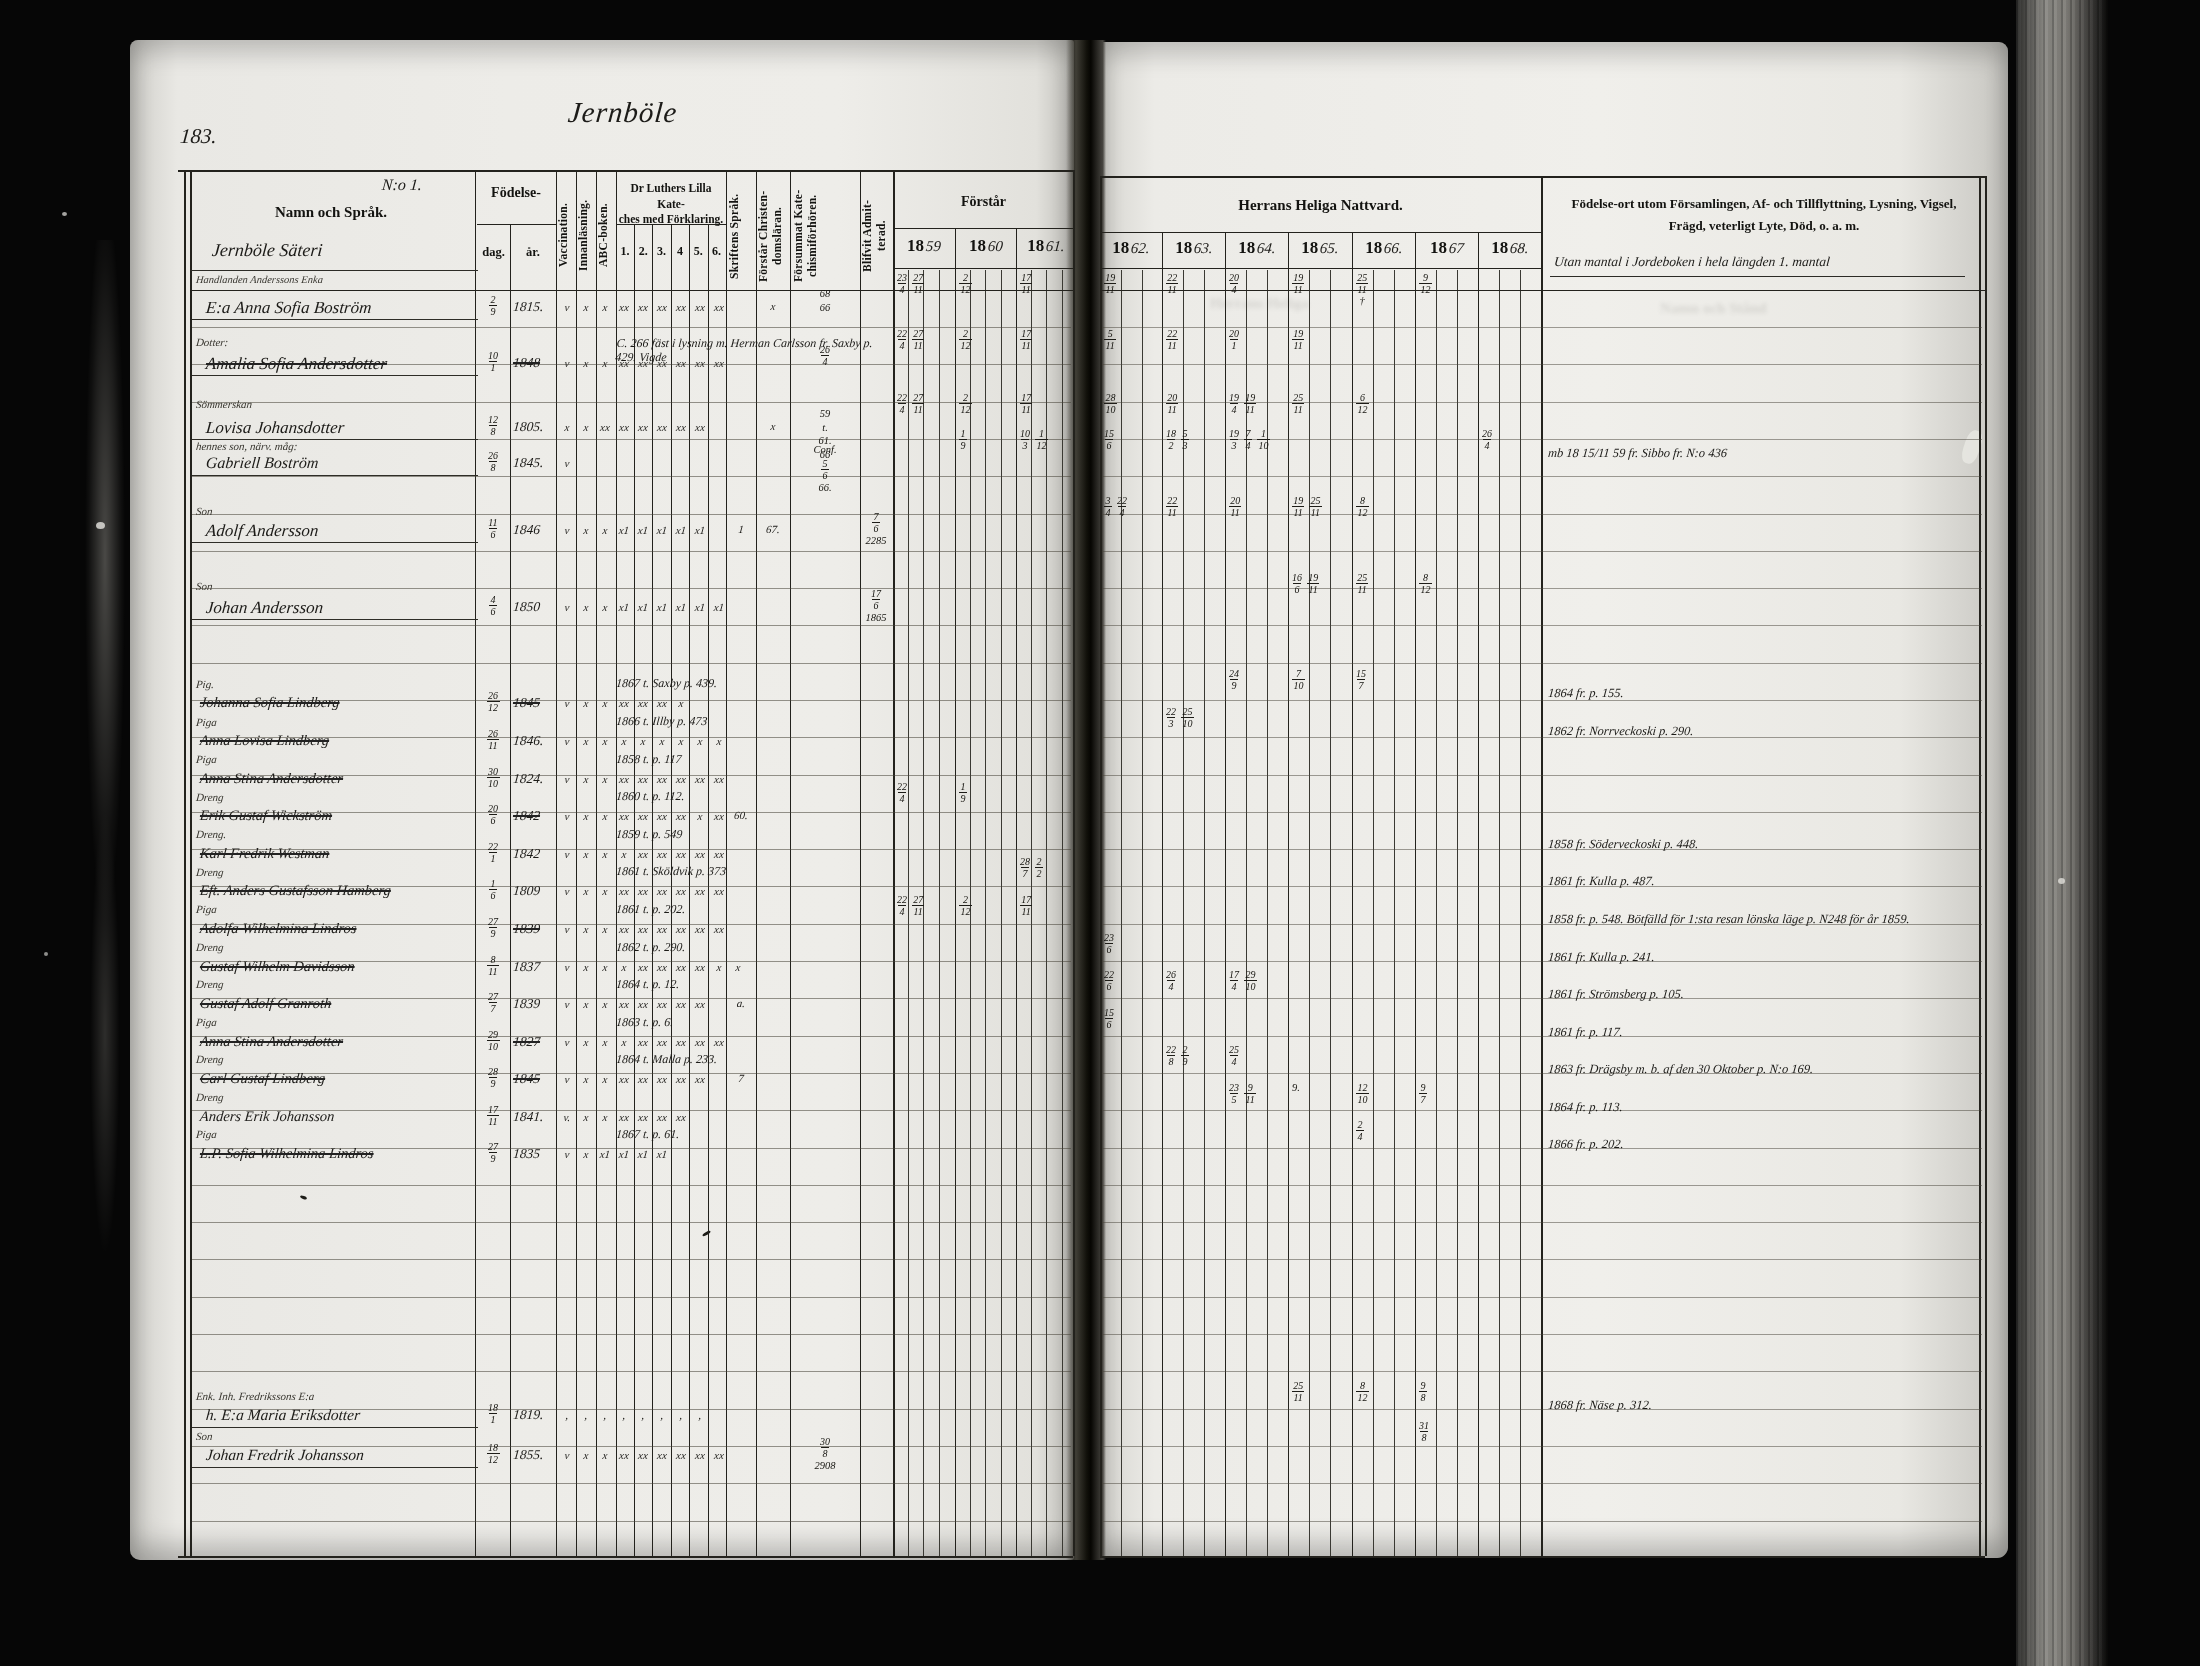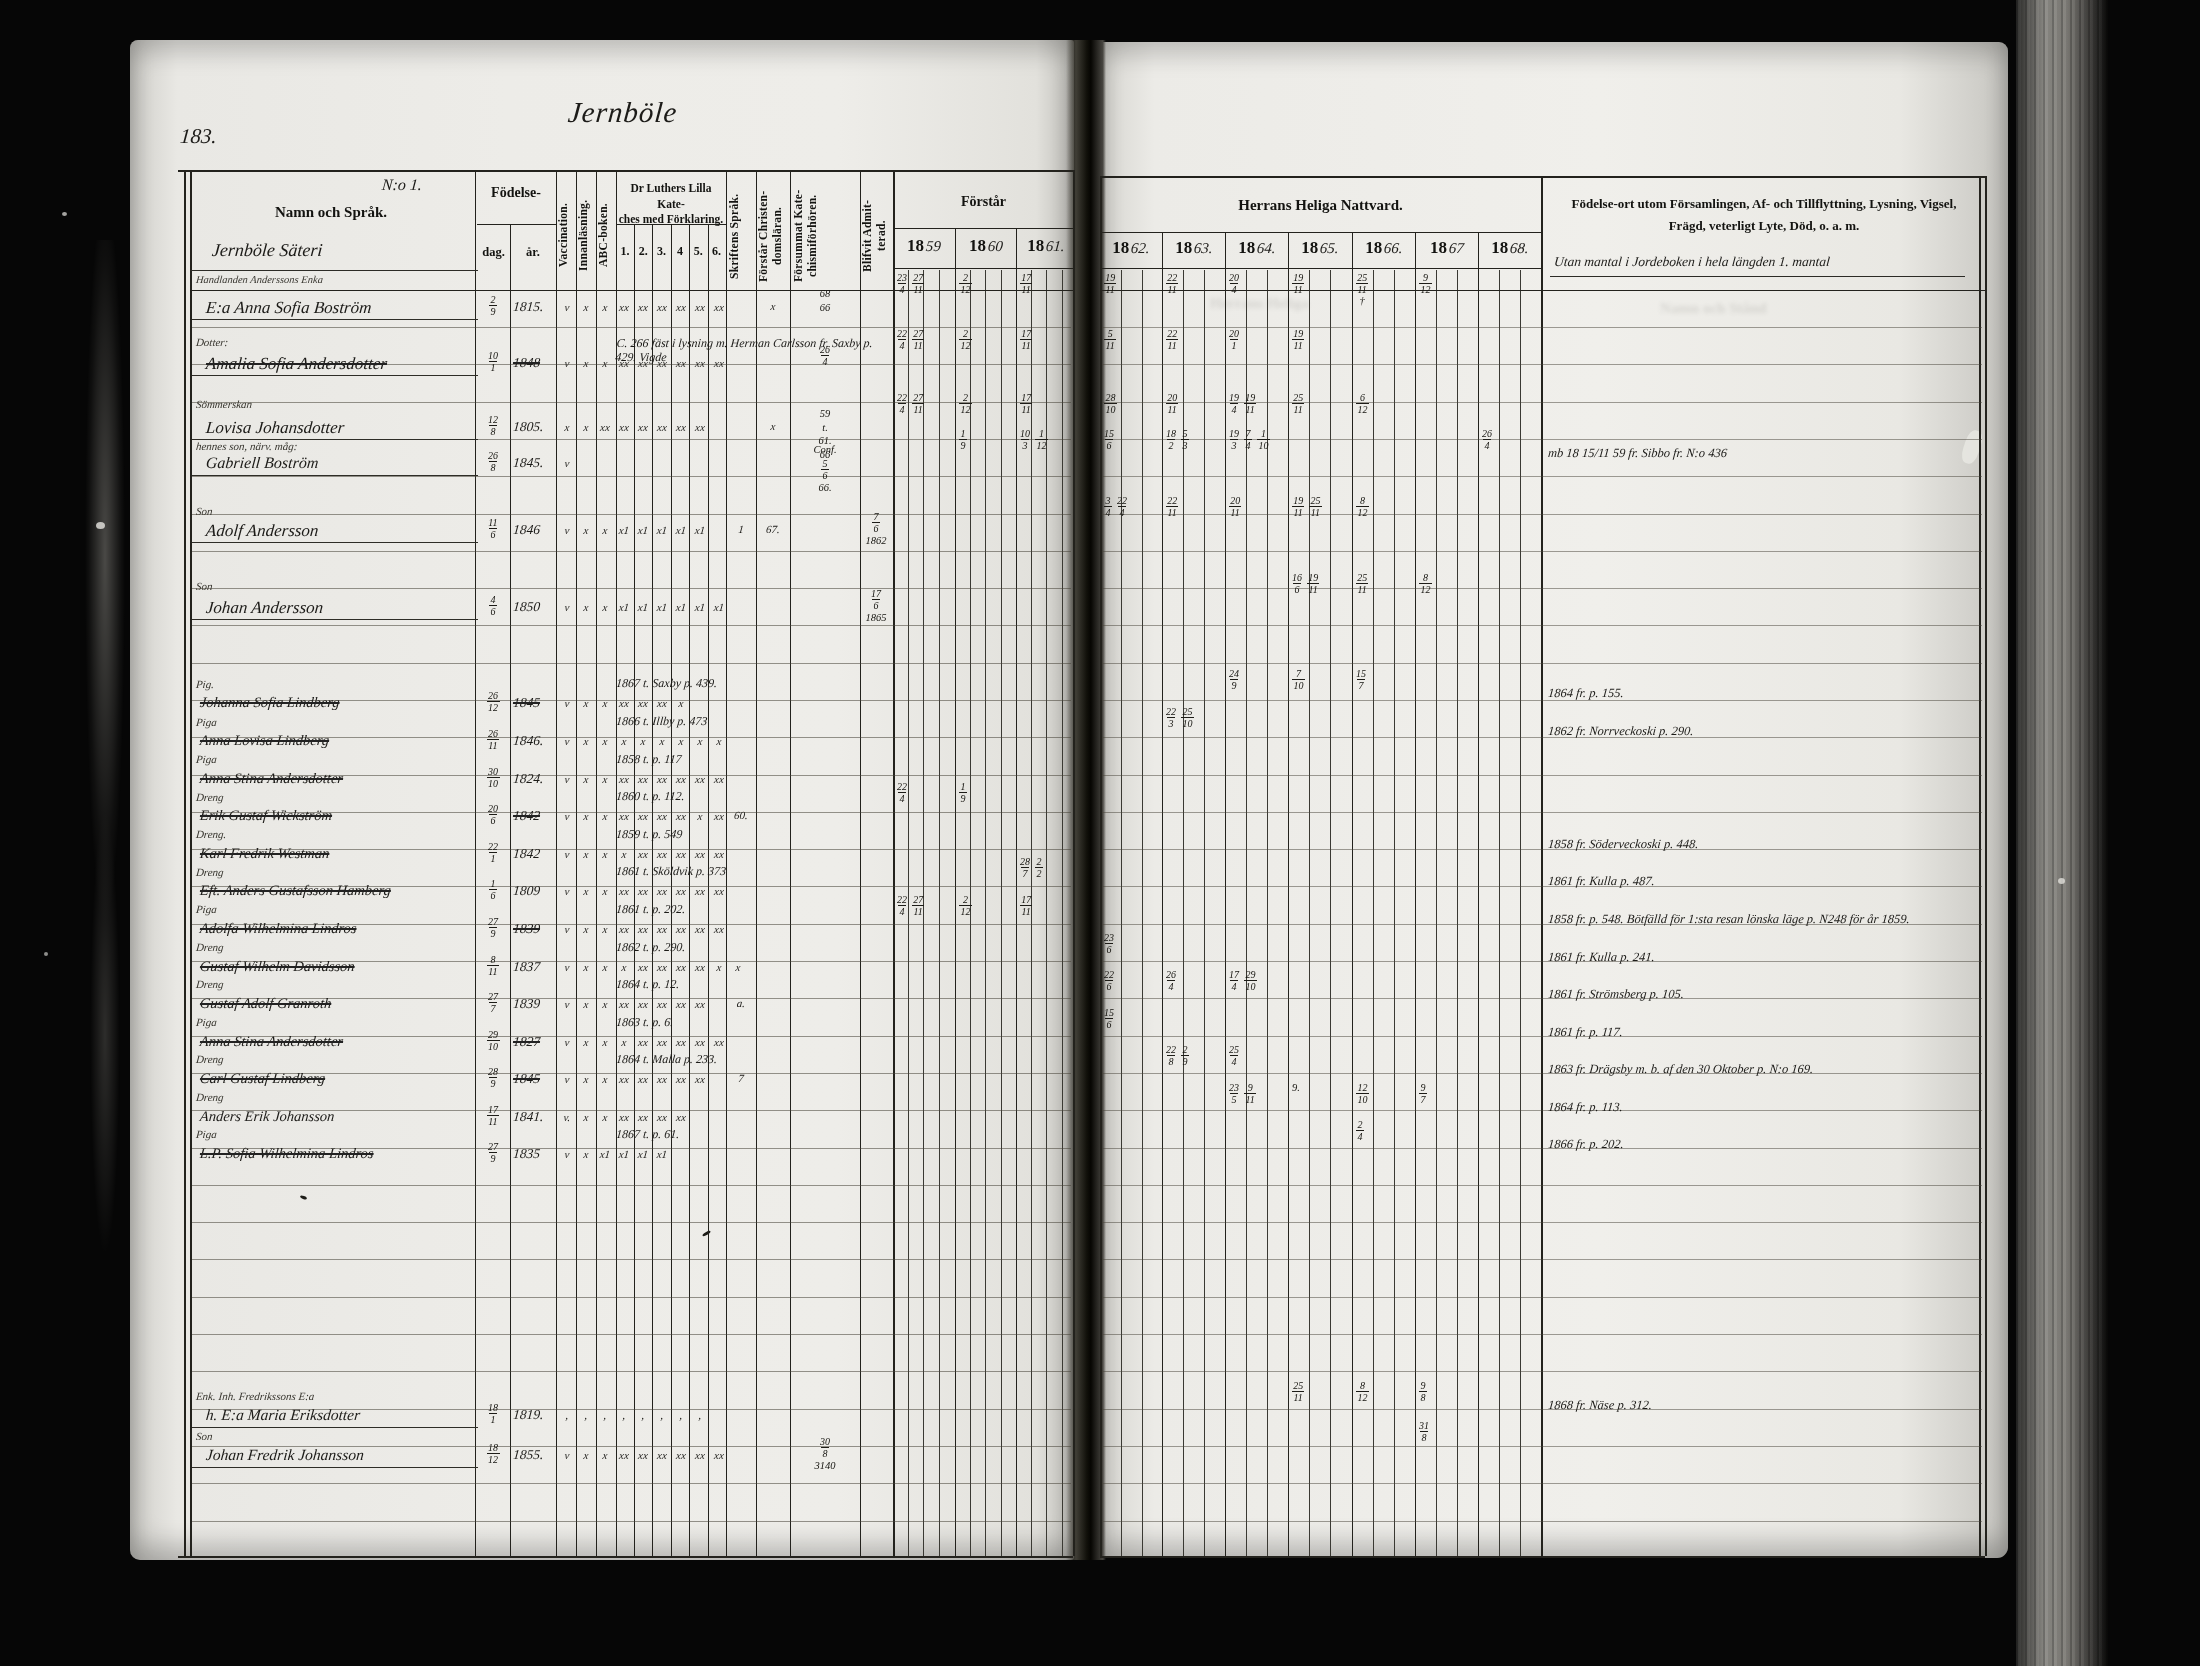--- a/index.html
+++ b/index.html
@@ -564,21 +564,21 @@
     <div class="hand" style="position: absolute; left: 653px; top: 524px; width: 18px; text-align: center; font-size: 11px;">x1</div>
     <div class="hand" style="position: absolute; left: 672px; top: 524px; width: 18px; text-align: center; font-size: 11px;">x1</div>
     <div class="hand" style="position: absolute; left: 691px; top: 524px; width: 18px; text-align: center; font-size: 11px;">x1</div>
     <div class="hand" style="position: absolute; left: 727px; top: 523px; width: 28px; text-align: center; font-size: 11px;">1</div>
     <div class="hand" style="position: absolute; left: 757px; top: 523px; width: 32px; text-align: center; font-size: 11px;">67.</div>
     <div class="cellcol" style="position: absolute; left: 858px; top: 511px; width: 36px;">
       <span class="fr">
         <i>7</i>
         <i class="dn">6</i>
       </span>
-      <span class="tok">1862</span>
+      <span class="tok">2285</span>
     </div>
     <div class="cell" style="position: absolute; left: 1102px; top: 495px; width: 58px; padding-left: 2px;">
       <span class="fr">
         <i>3</i>
         <i class="dn">4</i>
       </span>
       <span class="fr">
         <i>22</i>
         <i class="dn">4</i>
       </span>
@@ -1118,21 +1118,21 @@
     <div class="hand" style="position: absolute; left: 634px; top: 1449px; width: 18px; text-align: center; font-size: 11px;">xx</div>
     <div class="hand" style="position: absolute; left: 653px; top: 1449px; width: 18px; text-align: center; font-size: 11px;">xx</div>
     <div class="hand" style="position: absolute; left: 672px; top: 1449px; width: 18px; text-align: center; font-size: 11px;">xx</div>
     <div class="hand" style="position: absolute; left: 691px; top: 1449px; width: 18px; text-align: center; font-size: 11px;">xx</div>
     <div class="hand" style="position: absolute; left: 710px; top: 1449px; width: 18px; text-align: center; font-size: 11px;">xx</div>
     <div class="cellcol" style="position: absolute; left: 792px; top: 1436px; width: 66px;">
       <span class="fr">
         <i>30</i>
         <i class="dn">8</i>
       </span>
-      <span class="tok">3140</span>
+      <span class="tok">2908</span>
     </div>
     <div class="cell" style="position: absolute; left: 1417px; top: 1420px; width: 59px; padding-left: 2px;">
       <span class="fr">
         <i>31</i>
         <i class="dn">8</i>
       </span>
     </div>
   </div>
 
 </body></html>

